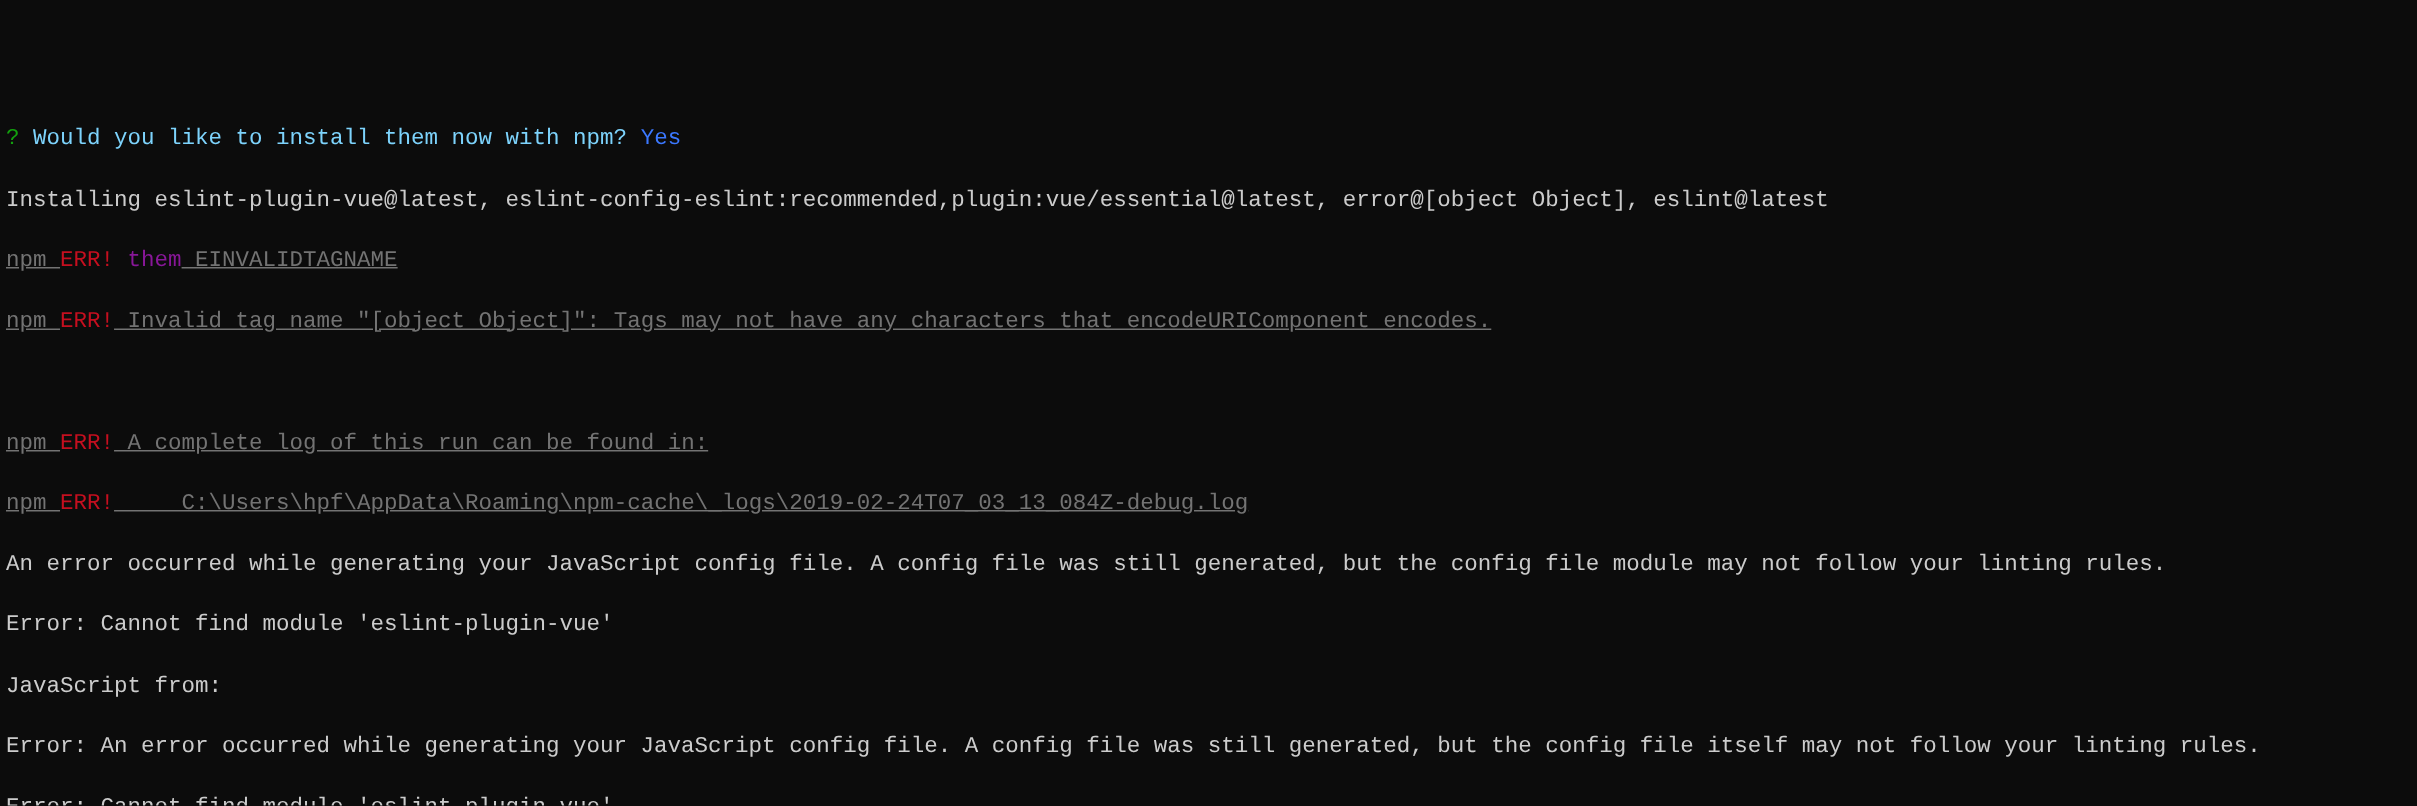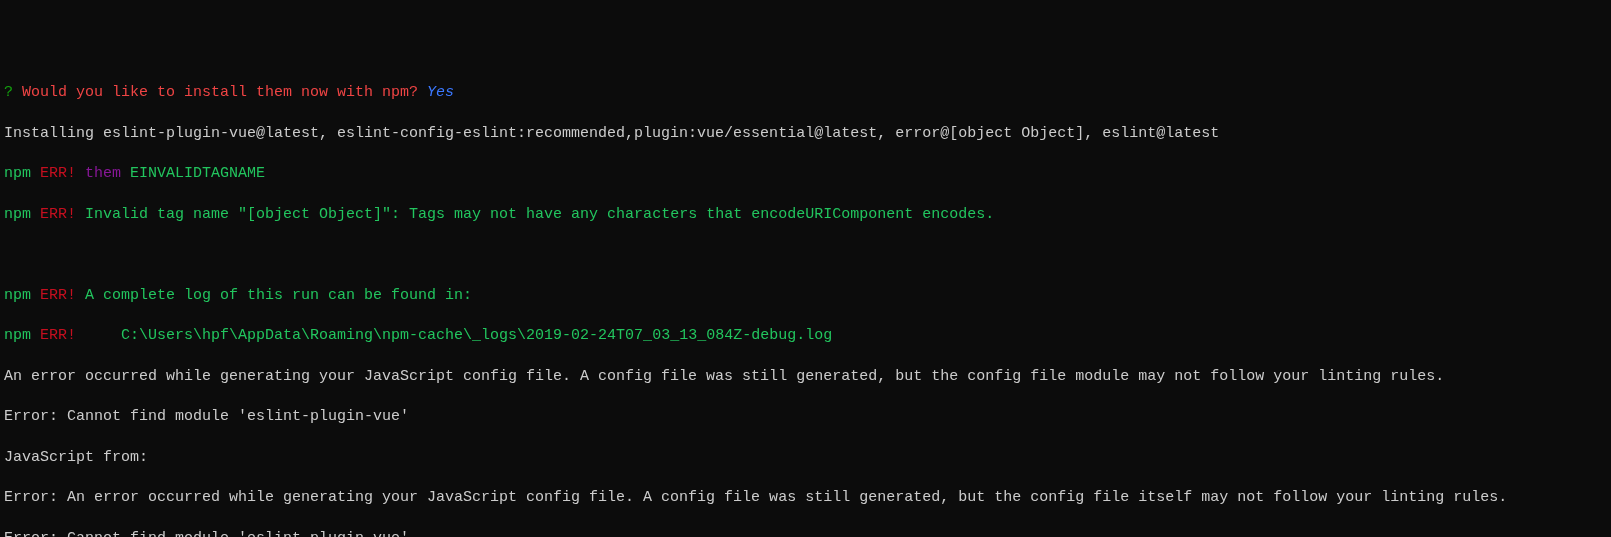--- a/index.html
+++ b/index.html
@@ -28,27 +28,27 @@
     }
     .red {
       color: #c50f1f;
       font-weight: normal;
     }
     .magenta {
       color: #881798;
     }
     .blue {
       color: #3b78ff;
-      font-style: italic;
     }
     .white {
-      color: #22c55e;
+      color: #737373;
+      text-decoration: underline;
     }
     .bright-white {
-      color: #ef4444;
+      color: #7dd3fc;
     }
   </style>
 </head>
 <body>
 
 
 
 <span class="line"><span class="green">?</span><span class="bright-white"> Would you like to install them now with npm? </span><span class="blue">Yes</span></span>
 <span class="line">Installing eslint-plugin-vue@latest, eslint-config-eslint:recommended,plugin:vue/essential@latest, error@[object Object], eslint@latest</span>
 <span class="line"><span class="white">npm </span><span class="red">ERR!</span><span class="magenta"> them</span><span class="white"> EINVALIDTAGNAME</span></span>

